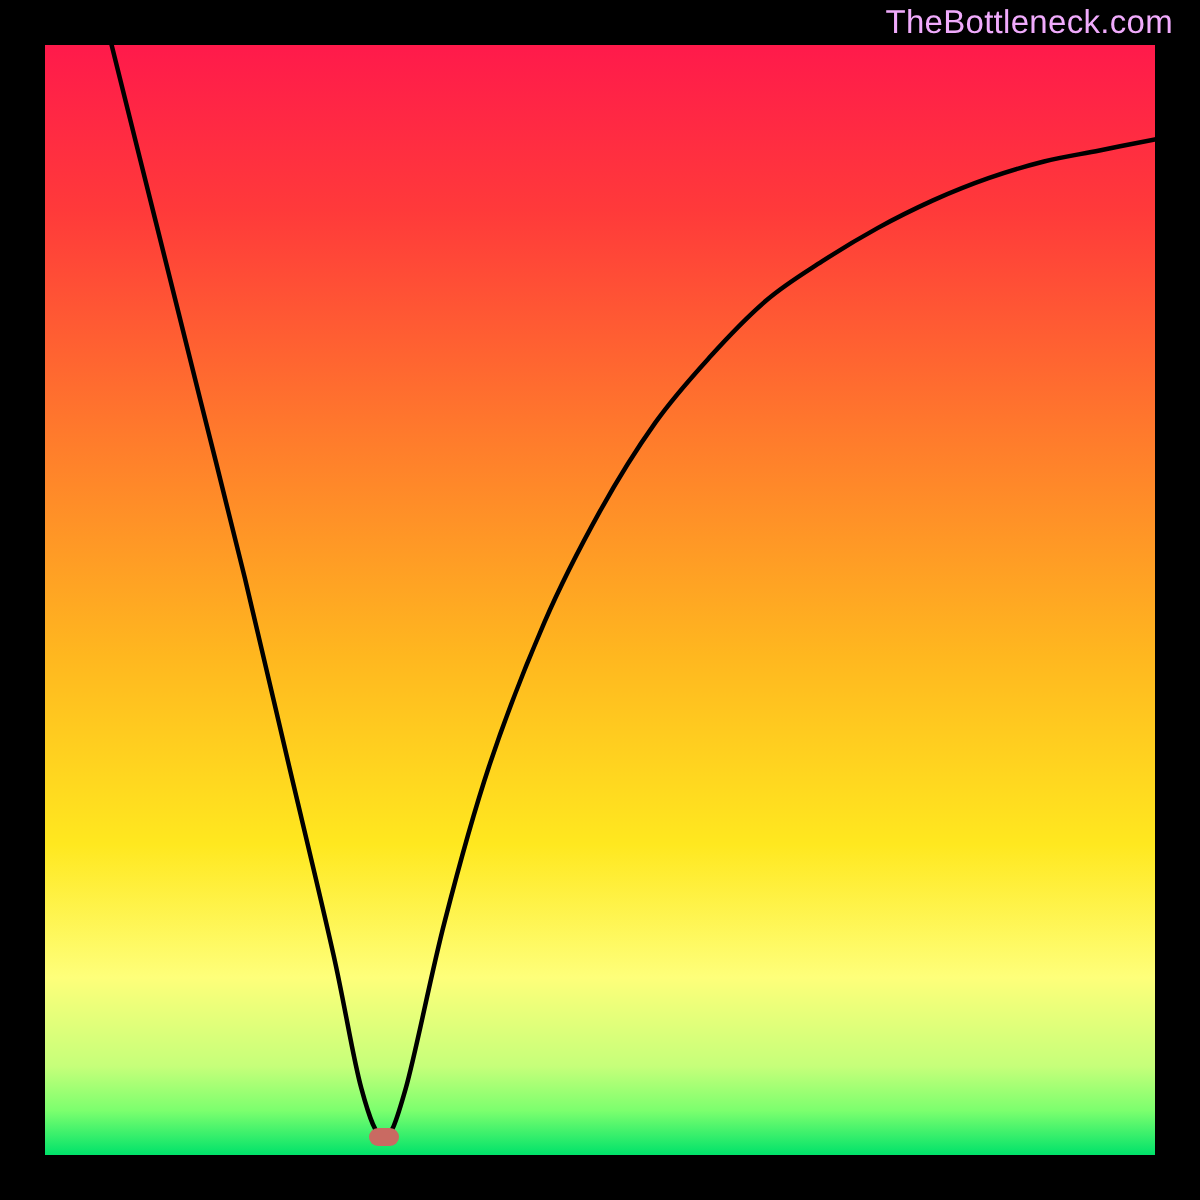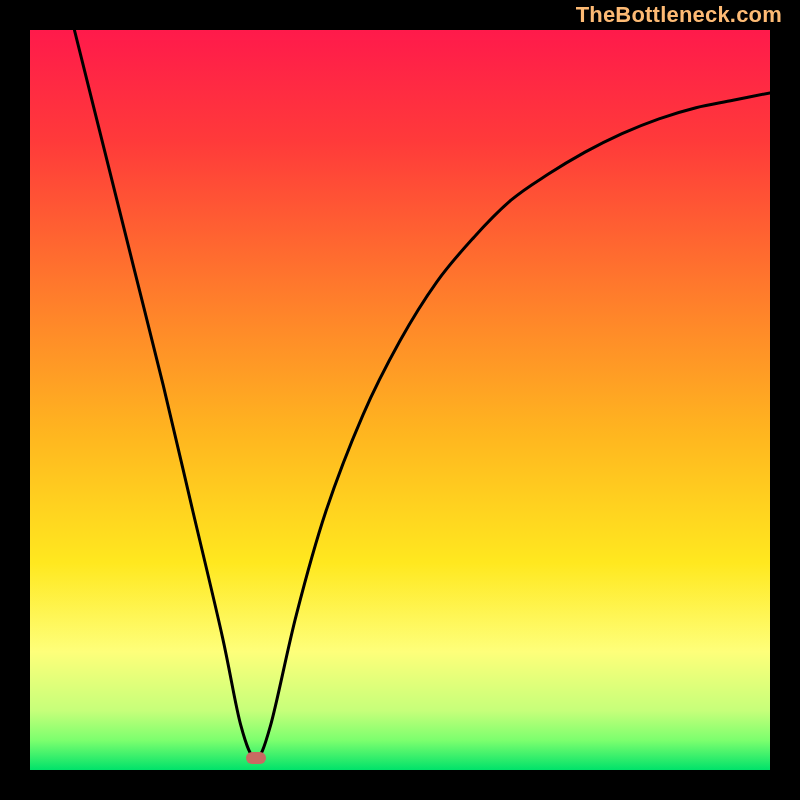--- a/index.html
+++ b/index.html
@@ -14,23 +14,23 @@
   .outer {
     position: relative;
     width: 800px;
     height: 800px;
     background: #000;
   }
   .watermark {
     position: absolute;
     top: 2px;
     right: 18px;
-    color: #fdba74;
+    color: #f0abfc;
     font-size: 22px;
-    font-weight: 700;
+    font-weight: 400;
     letter-spacing: 0.2px;
     z-index: 3;
     user-select: none;
   }
   .plot-area {
     position: absolute;
     left: 30px;
     top: 30px;
     width: 740px;
     height: 740px;

